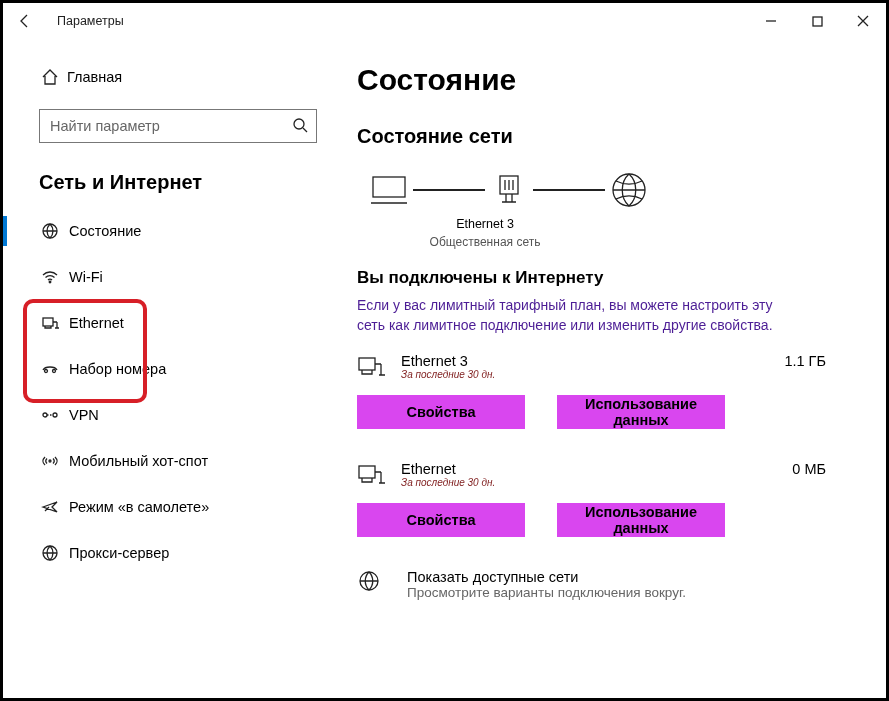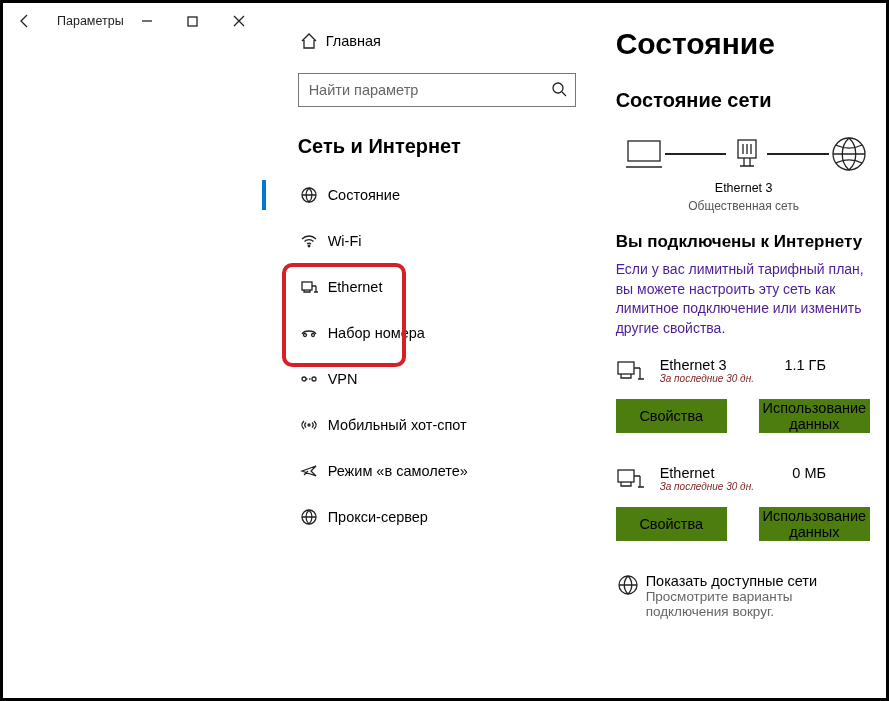--- a/index.html
+++ b/index.html
@@ -1,19 +1,19 @@
 <!DOCTYPE html>
 <html><head>
 <meta charset="utf-8">
 <style>
   * { box-sizing: border-box; margin: 0; padding: 0; font-family: "Segoe UI", Arial, sans-serif; }
   body { background: #fff; }
   .window {
     width: 889px; height: 701px; border: 3px solid #000; position: relative; background: #fff;
-    display: flex; flex-direction: row;
+    display: flex; flex-direction: column;
   }
   .titlebar {
     height: 36px; display: flex; align-items: center; padding: 0 0 0 14px; font-size: 12.5px;
     color: #222;
   }
   .titlebar .back { width: 22px; display:flex; align-items:center; }
   .titlebar .title { margin-left: 18px; }
   .win-controls { margin-left: auto; display: flex; }
   .win-controls div { width: 46px; height: 32px; display:flex; align-items:center; justify-content:center; }
   .body { flex: 1; display: flex; overflow: hidden; }
@@ -51,24 +51,24 @@
   h3 { font-size: 17px; font-weight:600; margin-bottom: 8px; }
   .desc { font-size: 14px; color:#4c1d95; line-height:1.4; margin-bottom: 18px; max-width: 420px; }
   .conn-row { display:flex; align-items:flex-start; margin-bottom: 10px; }
   .conn-row .icon { width: 44px; padding-top:2px; }
   .conn-row .info { flex:1; }
   .conn-row .name { font-size:14.5px; }
   .conn-row .sub { font-size:10px; color:#7f1d1d;font-style:italic; }
   .conn-row .usage { font-size:14.5px; padding-right: 44px; }
   .btn-row { display:flex; gap: 32px; margin: 6px 0 32px 0; }
   .btn {
-    width: 194px; height: 34px; background:#4d7c0f; border:none; font-size:14.5px;
-    display:flex; align-items:center; justify-content:center; cursor:pointer;
-  }
-  .show-nets { display:flex; gap: 6px; }
+    width: 168px; height: 34px; background:#d946ef; border:none; font-size:14.5px;
+    display:flex; align-items:center; justify-content:center; cursor:pointer;font-weight:bold;
+  }
+  .show-nets { display:flex; gap: 26px; }
   .show-nets .txt .t1 { font-size:14.5px; }
   .show-nets .txt .t2 { font-size:13.5px; color:#666; }
   svg { stroke:#222; fill:none; stroke-width:1.3; }
 </style>
 </head>
 <body>
 
 <div class="window">
   <div class="titlebar">
     <span class="back">

